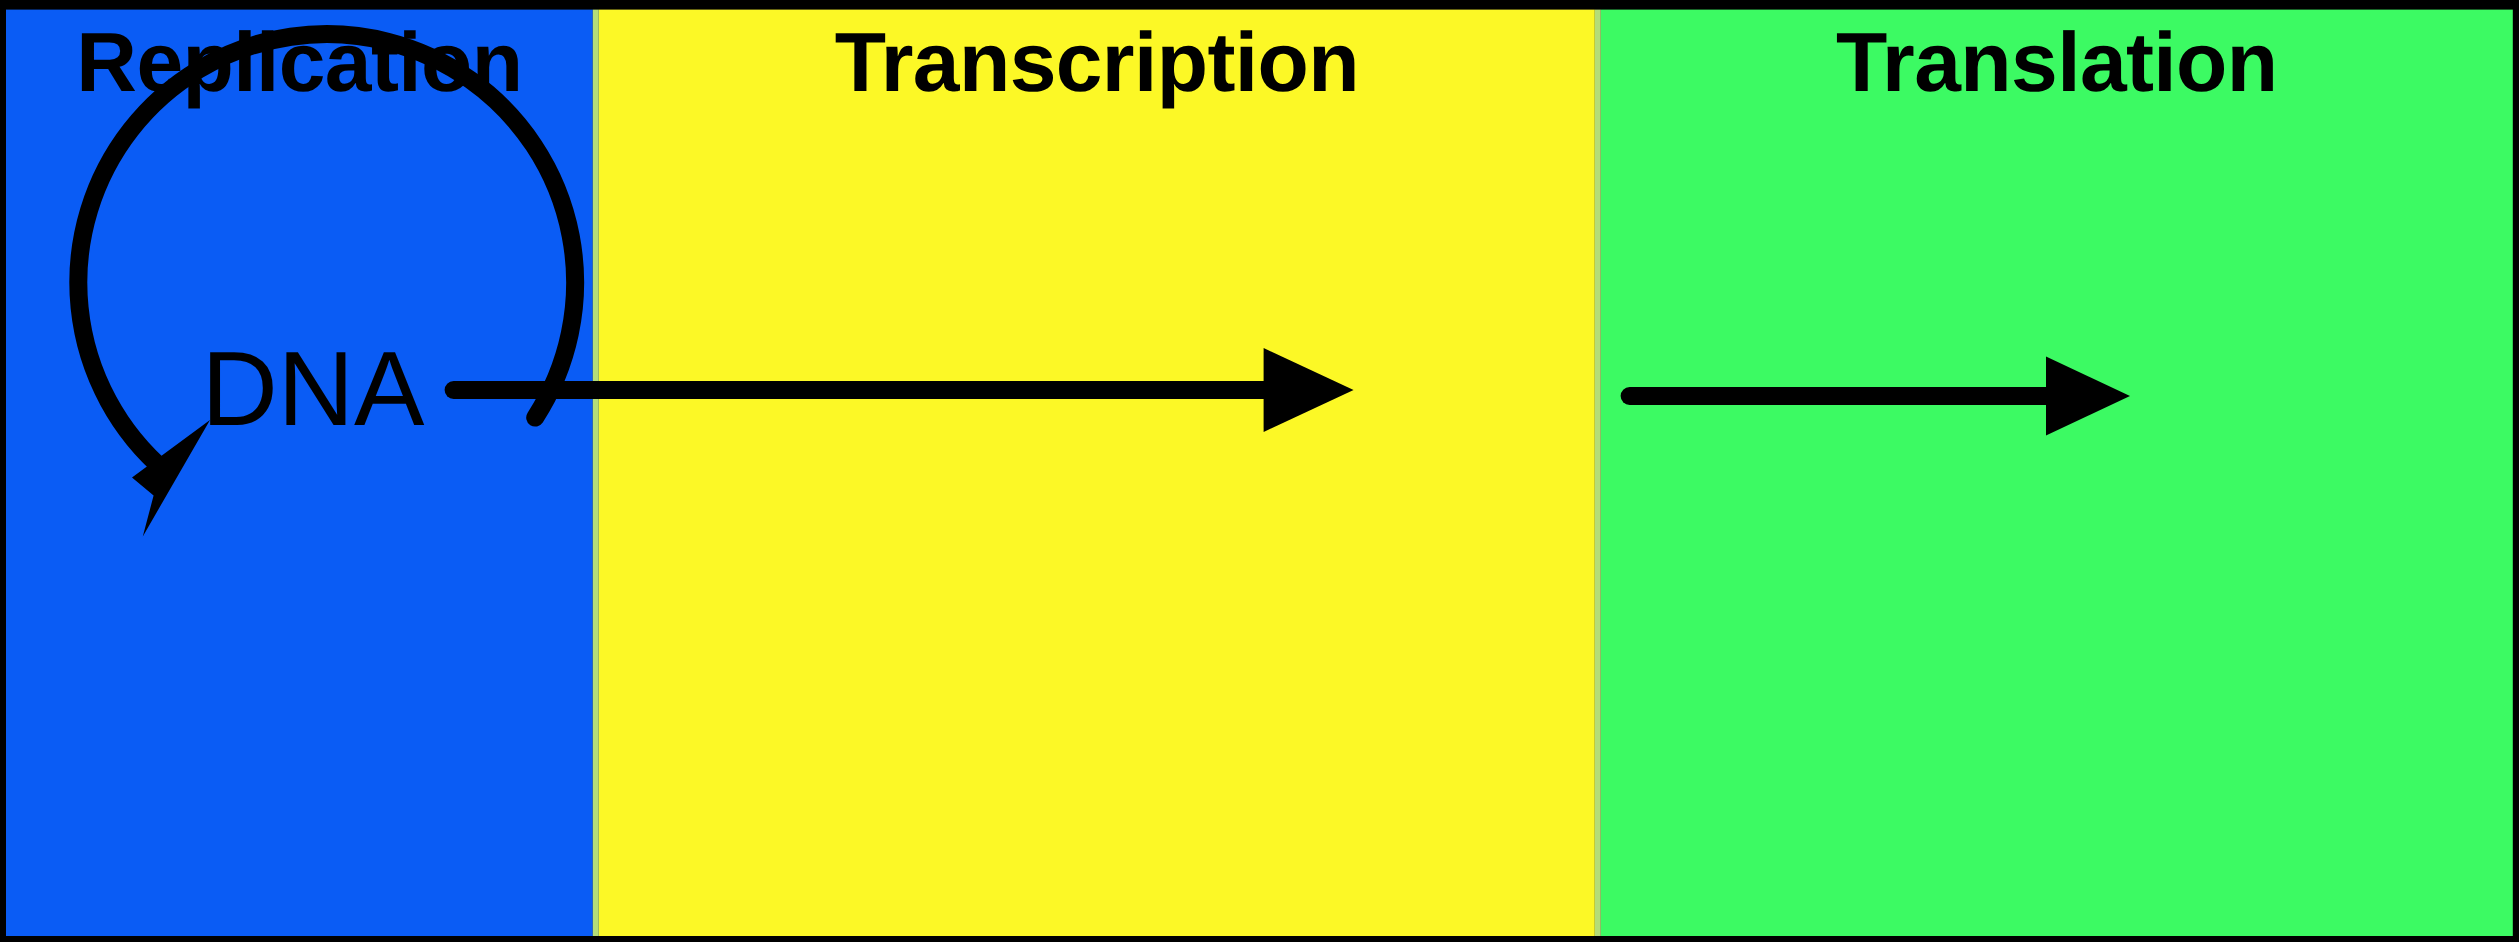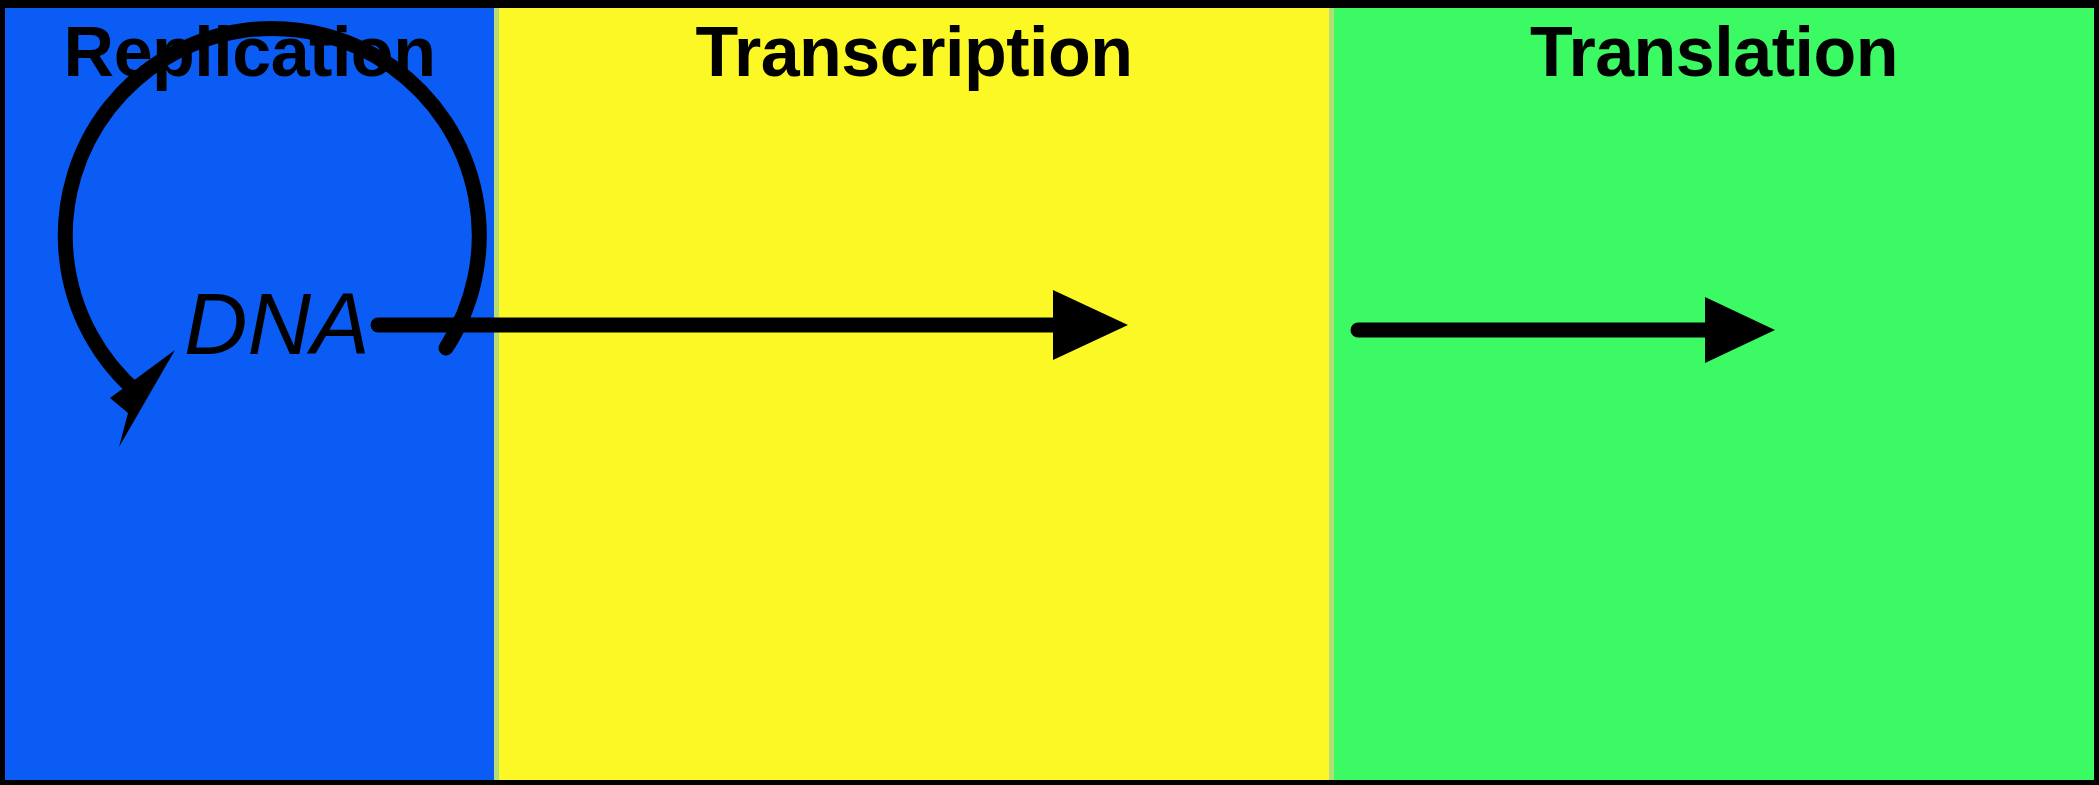--- a/index.html
+++ b/index.html
@@ -65,21 +65,21 @@
 
   
   .node-label {
     position: absolute;
     font-size: 88px;
     font-weight: normal;
     color: #000000;
     white-space: nowrap;
     line-height: 1;
   }
-  #label-dna { left: 184px; top: 280px; font-style: italic; }
+  #label-dna { left: 168px; top: 280px; }
   #label-rna { left: 1145px; top: 280px; }
 
   
   #vector-layer {
     position: absolute;
     left: 0;
     top: 0;
     width: 2099px;
     height: 785px;
     pointer-events: none;

